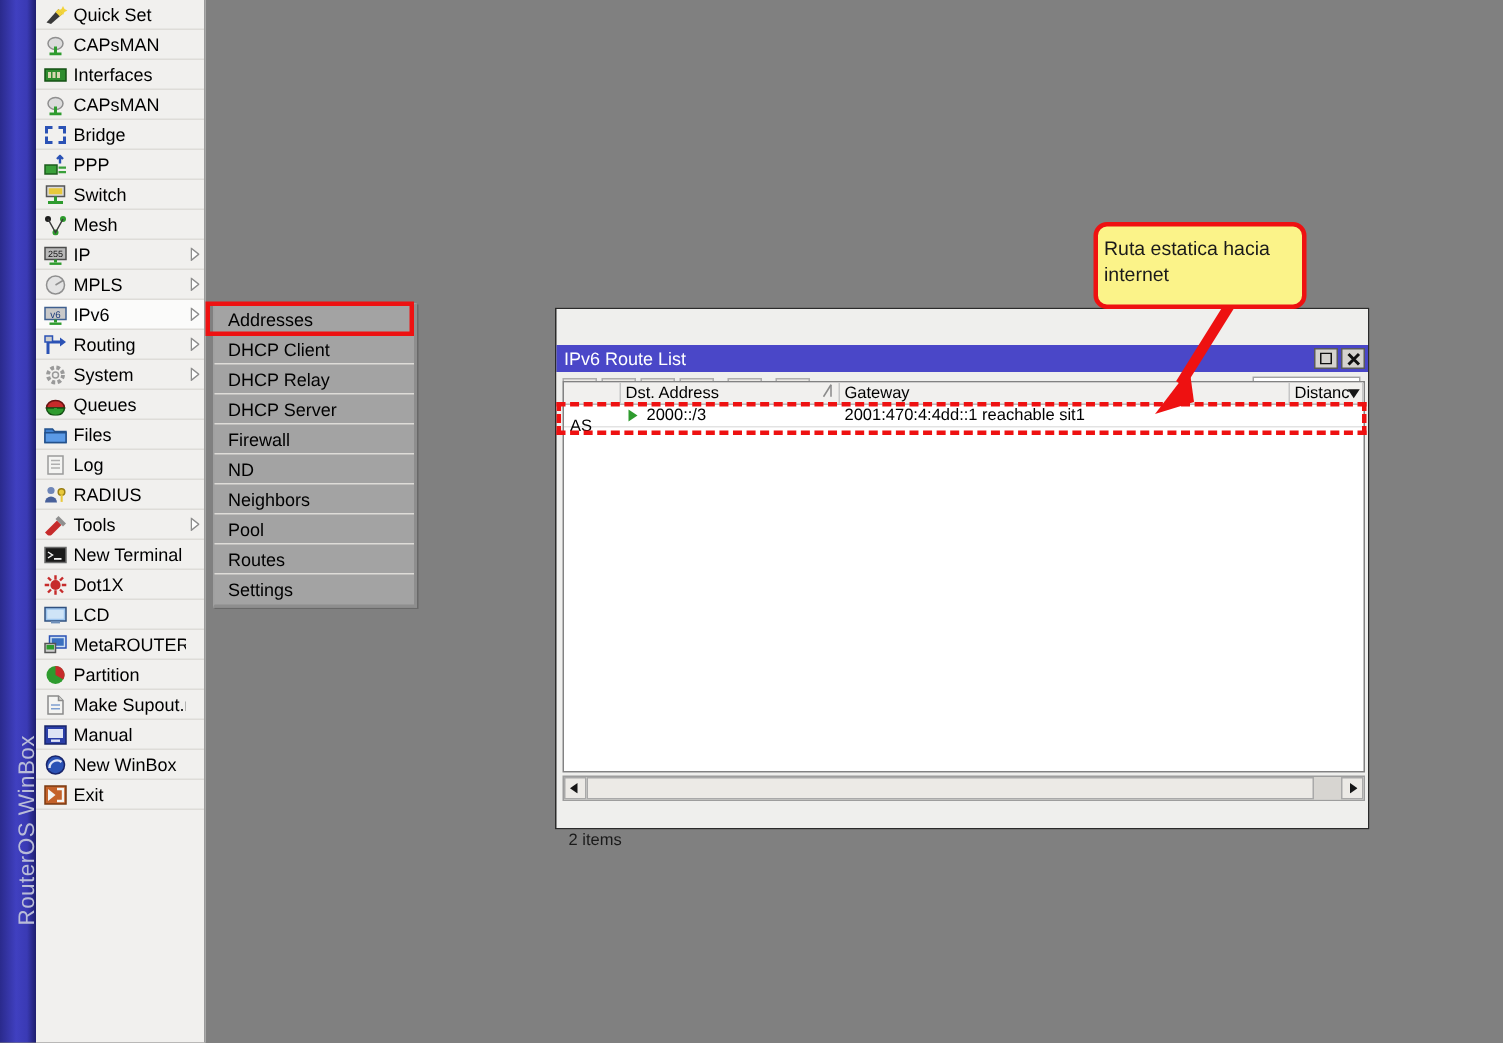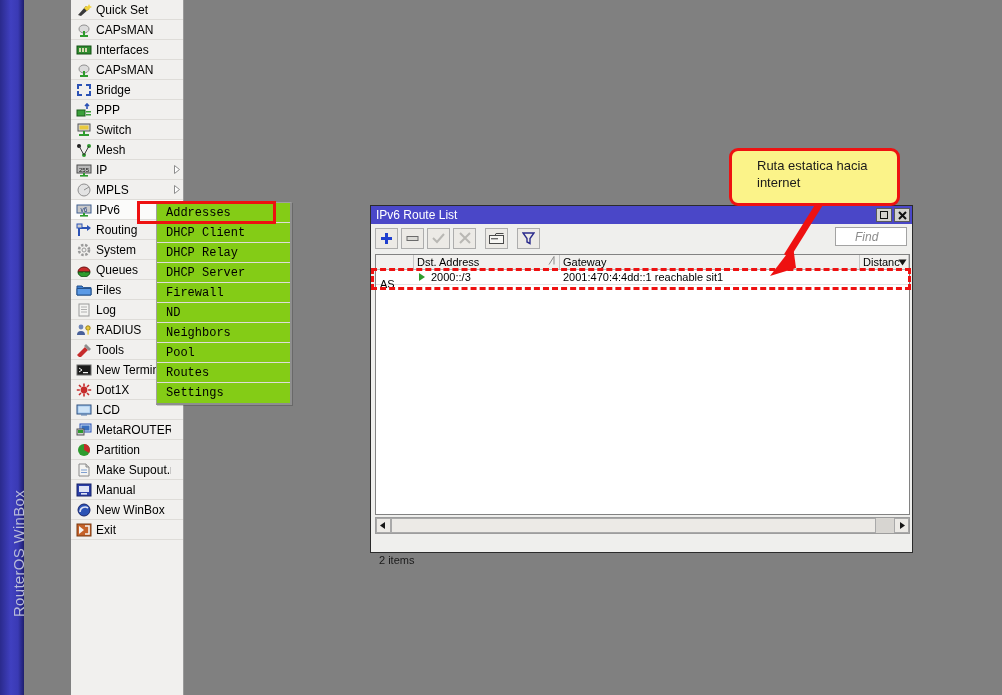--- a/index.html
+++ b/index.html
@@ -30,21 +30,20 @@
     letter-spacing:0.3px;
     white-space:nowrap;
     text-align:center;
   }
 
   
   #main-menu{
     position:absolute; left:24px; top:0; width:113px; height:695px;
     background:#f1f0ee;
     border-right:1px solid #9a9a9a;
-    margin-left:47px;
   }
   .menu-item{
     position:relative;
     height:20px;
     display:flex; align-items:center;
     padding-left:4px;
     border-bottom:1px solid #dedcd8;
     background:#f1f0ee;
     font-size:12px;
     cursor:default;
@@ -62,27 +61,26 @@
     flex:0 0 12px;
     width:12px; text-align:center;
     color:#8d8d8d;
     font-size:9px;
     line-height:1;
   }
   .mi-arrow svg{ display:block; margin:0 auto; }
 
   
   #submenu{
-    position:absolute; left:156px; top:202px; width:136px;
-    background:#84cc16;
+    position:absolute; left:142px; top:202px; width:136px;
+    background:#a3a3a3;
     border:1px solid #a0a0a0;
     border-right:2px solid #8e8e8e;
     border-bottom:2px solid #8e8e8e;
     box-shadow:1px 1px 0 rgba(0,0,0,0.18);
-    font-family:Liberation Mono, monospace;
   }
   .submenu-item{
     height:20px;
     display:flex; align-items:center;
     padding-left:9px;
     border-bottom:1px solid #dedcd8;
     font-size:12px;
     white-space:nowrap;
     cursor:default;
   }
@@ -103,20 +101,21 @@
     border:1px solid #2b2b2b;
   }
   #route-titlebar{
     height:18px;
     background:#4a47c8;
     display:flex; align-items:center;
     padding-left:5px;
     color:#ffffff;
     font-size:12px;
     position:relative;
+    margin-top:24px;
   }
   #route-title{ flex:1 1 auto; }
   .tb-btn{
     width:16px; height:14px;
     margin-right:2px;
     background:#d4d2ce;
     border:1px solid #5a5a5a;
     display:flex; align-items:center; justify-content:center;
     font-size:10px; color:#111;
     line-height:1;
@@ -238,25 +237,25 @@
     font-size:11px;
     display:flex; align-items:center;
     padding-left:4px;
     color:#1a1a1a;
     margin-top:16px;
   }
 
   
   #callout{
     position:absolute; left:729px; top:148px;
-    width:171px; height:58px;
+    width:142px; height:58px;
     background:#fbf389;
     border:3px solid #ee1111;
     border-radius:9px;
-    padding:6px 25px;
+    padding:6px 4px;
     font-size:13px;
     line-height:17px;
     color:#1a1a1a;
     z-index:40;
   }
   #callout-arrow-svg{
     position:absolute; left:760px; top:198px;
     width:90px; height:82px;
     z-index:39;
     pointer-events:none;

